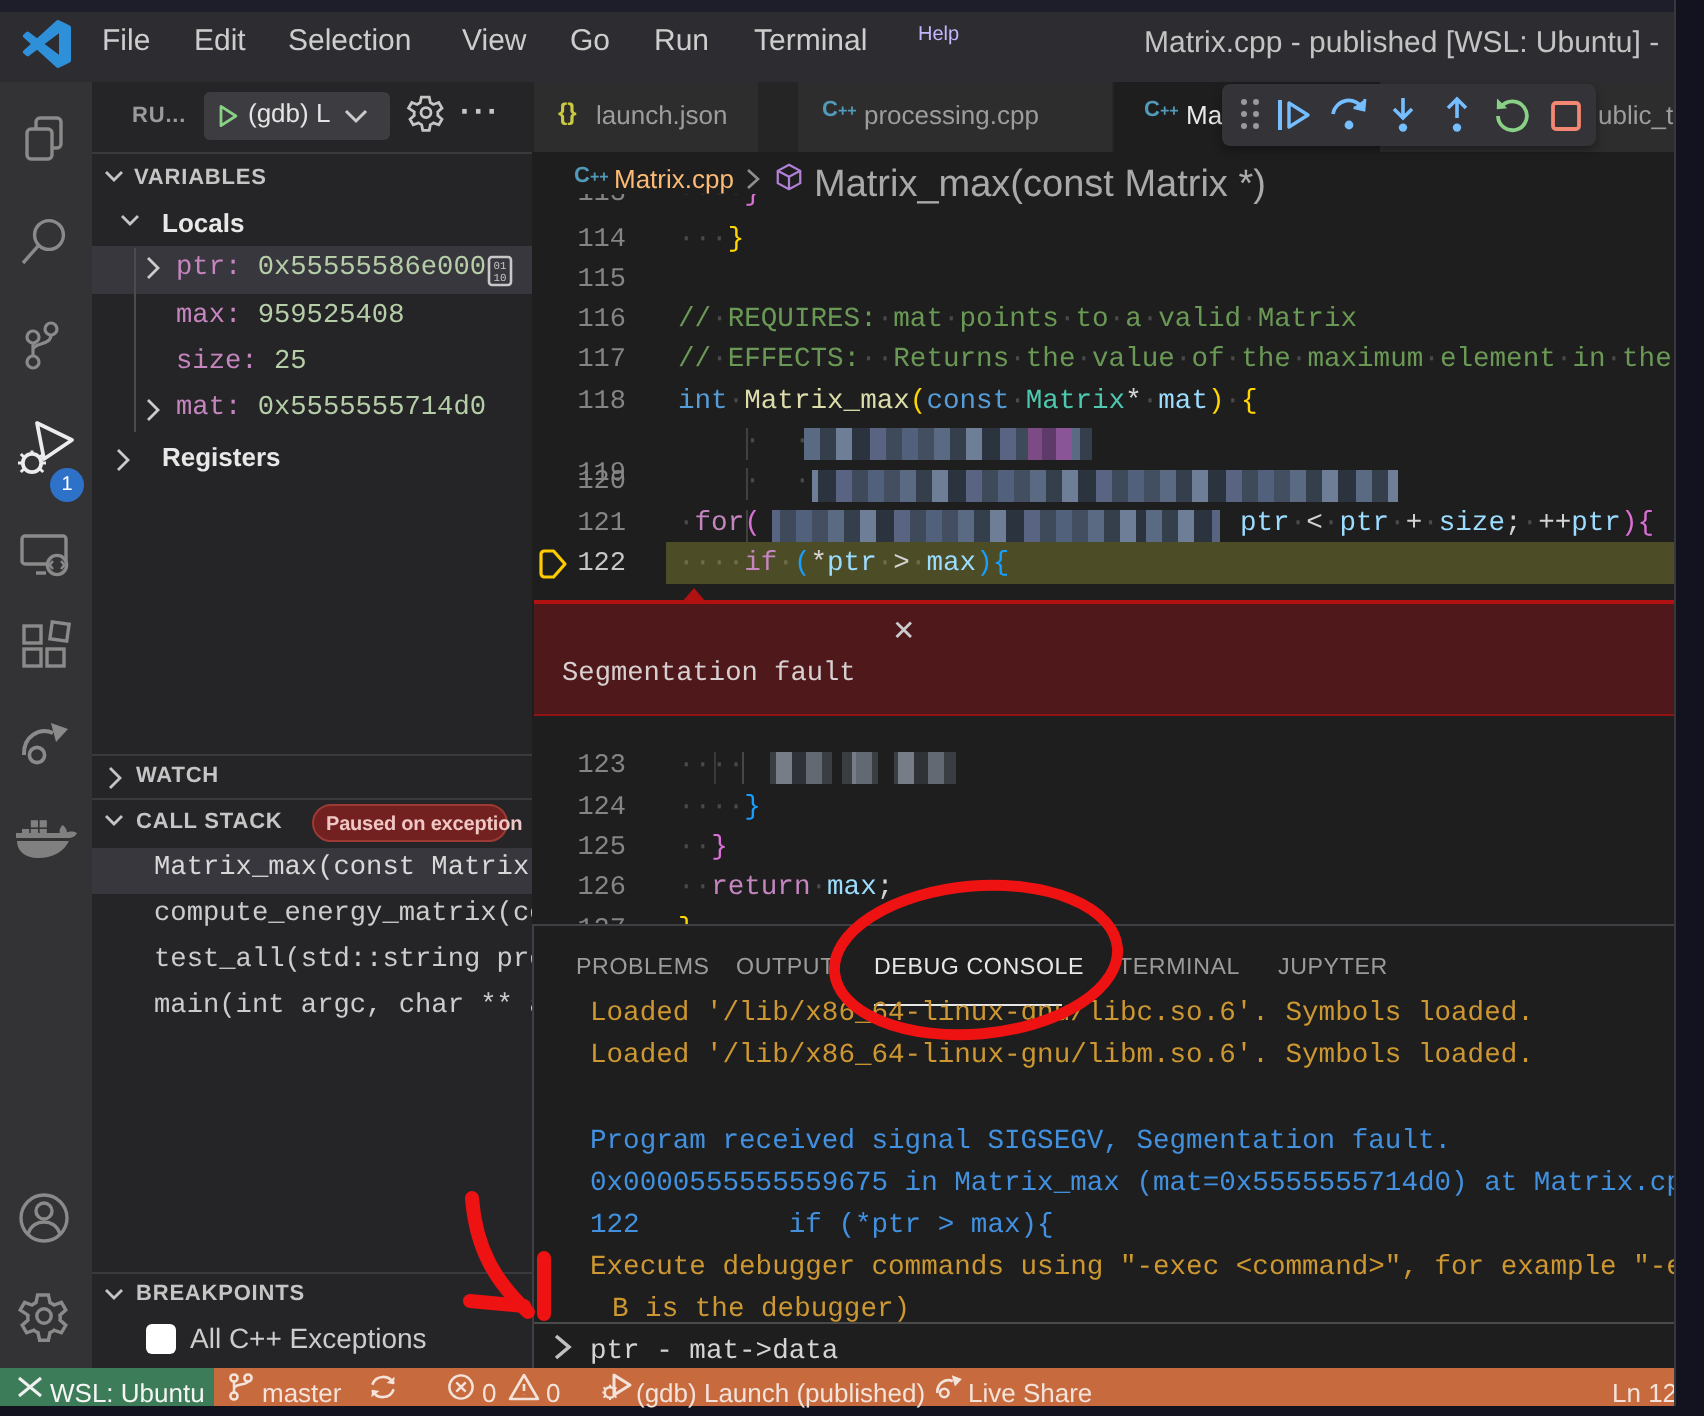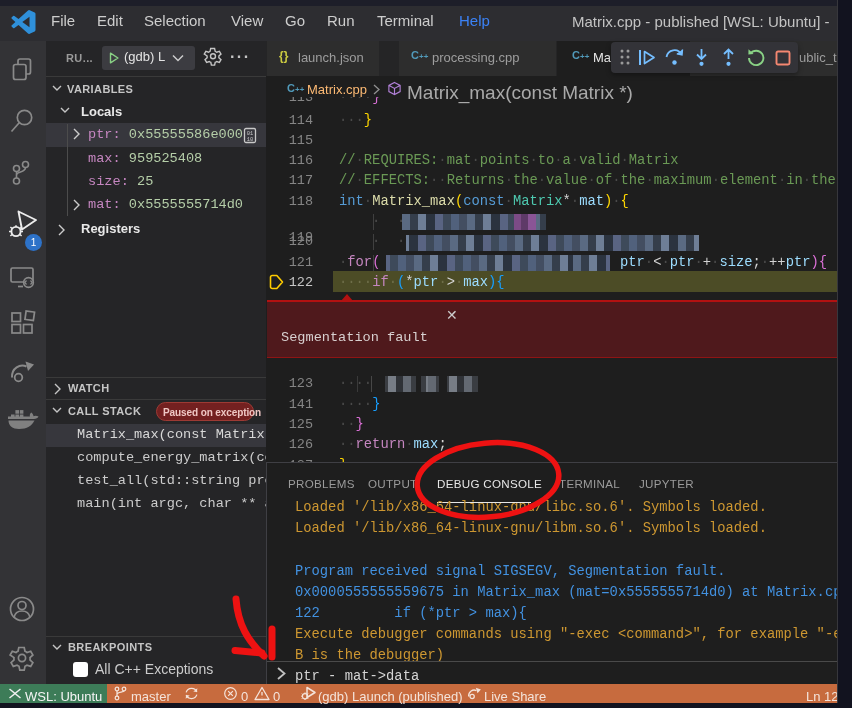--- a/index.html
+++ b/index.html
@@ -37,21 +37,21 @@
 <svg class="abs" style="left:11px;top:10px" width="25" height="24" viewBox="0 0 100 100">
       <path fill="#2f90da" d="M96.5 10.7 75.9.8a6.2 6.2 0 0 0-7.1 1.2L29.3 38 12.1 25a4.1 4.1 0 0 0-5.3.2L1.3 30.3a4.1 4.1 0 0 0 0 6.1L16.2 50 1.3 63.6a4.1 4.1 0 0 0 0 6.1l5.5 5a4.1 4.1 0 0 0 5.3.3l17.2-13 39.5 36a6.2 6.2 0 0 0 7 1.2l20.7-10a6.2 6.2 0 0 0 3.5-5.6V16.3a6.2 6.2 0 0 0-3.5-5.6zM75 72.2 45.1 50 75 27.8z"></path>
     </svg>
 <div class="abs" style="left:51px;top:12px;font-size:15px;color:#cdcdcd">File</div>
 <div class="abs" style="left:97px;top:12px;font-size:15px;color:#cdcdcd">Edit</div>
 <div class="abs" style="left:144px;top:12px;font-size:15px;color:#cdcdcd">Selection</div>
 <div class="abs" style="left:231px;top:12px;font-size:15px;color:#cdcdcd">View</div>
 <div class="abs" style="left:285px;top:12px;font-size:15px;color:#cdcdcd">Go</div>
 <div class="abs" style="left:327px;top:12px;font-size:15px;color:#cdcdcd">Run</div>
 <div class="abs" style="left:377px;top:12px;font-size:15px;color:#cdcdcd">Terminal</div>
-<div class="abs" style="left:459px;top:12px;font-size:15px;color:#3b82f6">Help</div>
+<div class="abs" style="left:459px;top:12px;font-size:10px;color:#c4b5fd">Help</div>
 <div class="abs" style="left:572px;top:13px;width:266px;overflow:hidden;font-size:15px;color:#c3c3c3;white-space:nowrap">Matrix.cpp - published [WSL: Ubuntu] - </div>
 
 <div class="abs" style="left:0;top:41px;width:46px;height:643px;background:#333336"></div>
 <svg class="abs" style="left:7px;top:55px" width="30" height="30" viewBox="0 0 30 30" fill="none" stroke="#8a8a8a" stroke-width="1.7">
       <path d="M11 9.5 V6 a2 2 0 0 1 2-2 h8.5 a2 2 0 0 1 2 2 v11 a2 2 0 0 1-2 2 H19"></path>
       <rect x="6.5" y="9.5" width="12.5" height="15" rx="2"></rect>
     </svg>
 <svg class="abs" style="left:7px;top:106px" width="30" height="30" viewBox="0 0 30 30" fill="none" stroke="#8a8a8a" stroke-width="1.7">
       <circle cx="17.5" cy="11.5" r="7.2"></circle>
       <path d="M12.2 16.8 4.5 25.5"></path>
@@ -247,21 +247,21 @@
   <div class="ln" style="left:1px;top:13.5px">114</div>
   <div class="ln" style="left:1px;top:33.8px">115</div>
   <div class="ln" style="left:1px;top:54px">116</div>
   <div class="ln" style="left:1px;top:74.4px">117</div>
   <div class="ln" style="left:1px;top:94.7px">118</div>
   <div class="ln" style="left:1px;top:131px">119</div>
   <div class="ln" style="left:1px;top:135.3px">120</div>
   <div class="ln" style="left:1px;top:155.6px">121</div>
   <div class="ln" style="left:1px;top:176px;color:#c6c6c6">122</div>
   <div class="ln" style="left:1px;top:277px">123</div>
-  <div class="ln" style="left:1px;top:297.5px">141</div>
+  <div class="ln" style="left:1px;top:297.5px">124</div>
   <div class="ln" style="left:1px;top:318px">125</div>
   <div class="ln" style="left:1px;top:338.3px">126</div>
   <div class="ln" style="left:1px;top:358.6px">127</div>
   <svg class="abs" style="left:3px;top:177px" width="15" height="16" viewBox="0 0 15 16">
         <path d="M3.2 1.5 h4.6 l5.7 6.5 -5.7 6.5 H3.2 a1.7 1.7 0 0 1-1.7-1.7 v-9.6 a1.7 1.7 0 0 1 1.7-1.7z" fill="none" stroke="#ffcc00" stroke-width="1.6" stroke-linejoin="round"></path>
       </svg>
   <div class="cl" style="top:-9px"><i>····</i><span class="b2">}</span></div>
   <div class="cl" style="top:13.5px"><i>···</i><span class="b1">}</span></div>
   <div class="cl" style="top:54px"><span class="cm">//<i>·</i>REQUIRES:<i>·</i>mat<i>·</i>points<i>·</i>to<i>·</i>a<i>·</i>valid<i>·</i>Matrix</span></div>
   <div class="cl" style="top:74.4px"><span class="cm">//<i>·</i>EFFECTS:<i>··</i>Returns<i>·</i>the<i>·</i>value<i>·</i>of<i>·</i>the<i>·</i>maximum<i>·</i>element<i>·</i>in<i>·</i>the<i>·</i>ma</span></div>
@@ -303,21 +303,21 @@
 <div class="ptab" style="left:559px">TERMINAL</div>
 <div class="ptab" style="left:639px">JUPYTER</div>
 <div class="abs" style="left:437px;top:502px;width:94px;height:1px;background:#e7e7e7"></div>
 <div class="abs" style="left:266px;top:490px;width:572px;height:171px;overflow:hidden">
 <div class="con gold" style="left:29px;top:7px">Loaded '/lib/x86_64-linux-gnu/libc.so.6'. Symbols loaded.</div>
 <div class="con gold" style="left:29px;top:28.2px">Loaded '/lib/x86_64-linux-gnu/libm.so.6'. Symbols loaded.</div>
 <div class="con blu" style="left:29px;top:70.6px">Program received signal SIGSEGV, Segmentation fault.</div>
 <div class="con blu" style="left:29px;top:91.8px">0x0000555555559675 in Matrix_max (mat=0x5555555714d0) at Matrix.cpp:122</div>
 <div class="con blu" style="left:29px;top:113px">122         if (*ptr &gt; max){</div>
 <div class="con gold" style="left:29px;top:134.2px">Execute debugger commands using "-exec &lt;command&gt;", for example "-exec inf</div>
-<div class="con gold" style="left:29px;top:155.4px">B is the debugger)</div>
+<div class="con gold" style="left:40px;top:155.4px">B is the debugger)</div>
 </div>
 <div class="abs" style="left:267px;top:661px;width:571px;height:1px;background:#4a4a4a"></div>
 <svg class="abs" style="left:276px;top:666px" width="11" height="15" viewBox="0 0 11 15">
       <path d="M2 2 8.5 7.5 2 13" fill="none" stroke="#c0c0c0" stroke-width="1.8"></path>
     </svg>
 <div class="con tx" style="left:295px;top:666px">ptr - mat-&gt;data</div>
 
 <div class="abs" style="left:0;top:684px;width:838px;height:19px;background:#c76b3e"></div>
 <div class="abs" style="left:0;top:684px;width:107px;height:19px;background:#3d7c58"></div>
 <svg class="abs" style="left:8px;top:687px" width="14" height="13" viewBox="0 0 14 13" fill="none" stroke="#f0f0f0" stroke-width="1.5">

